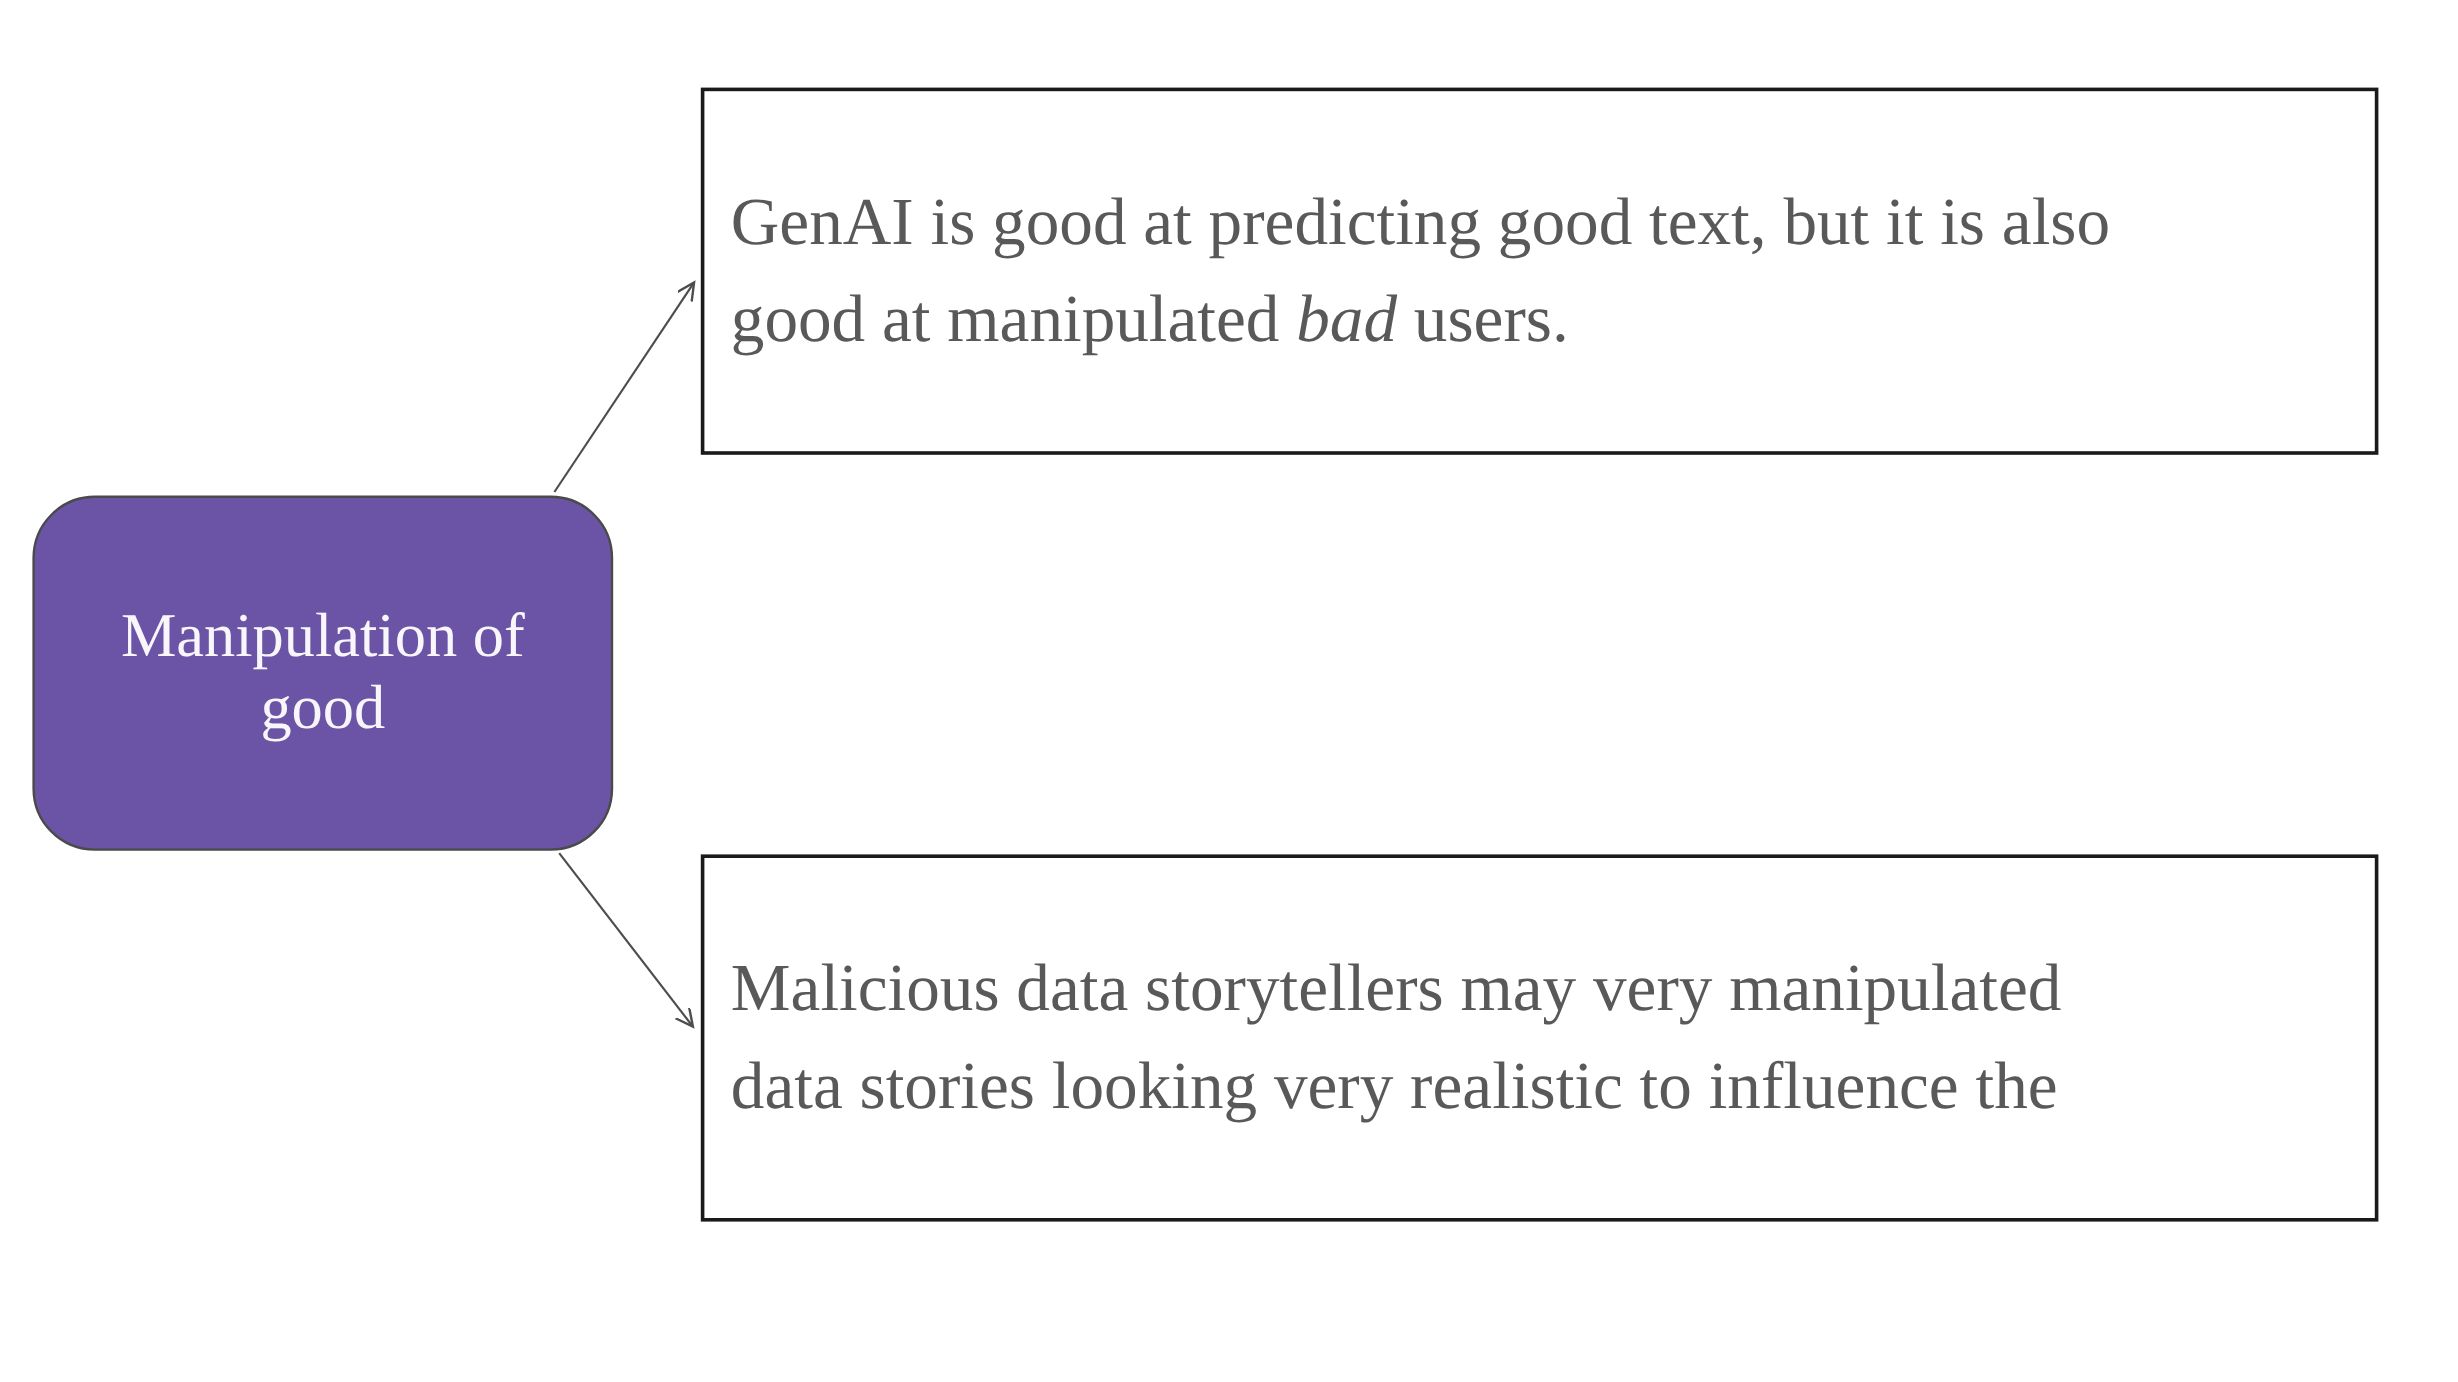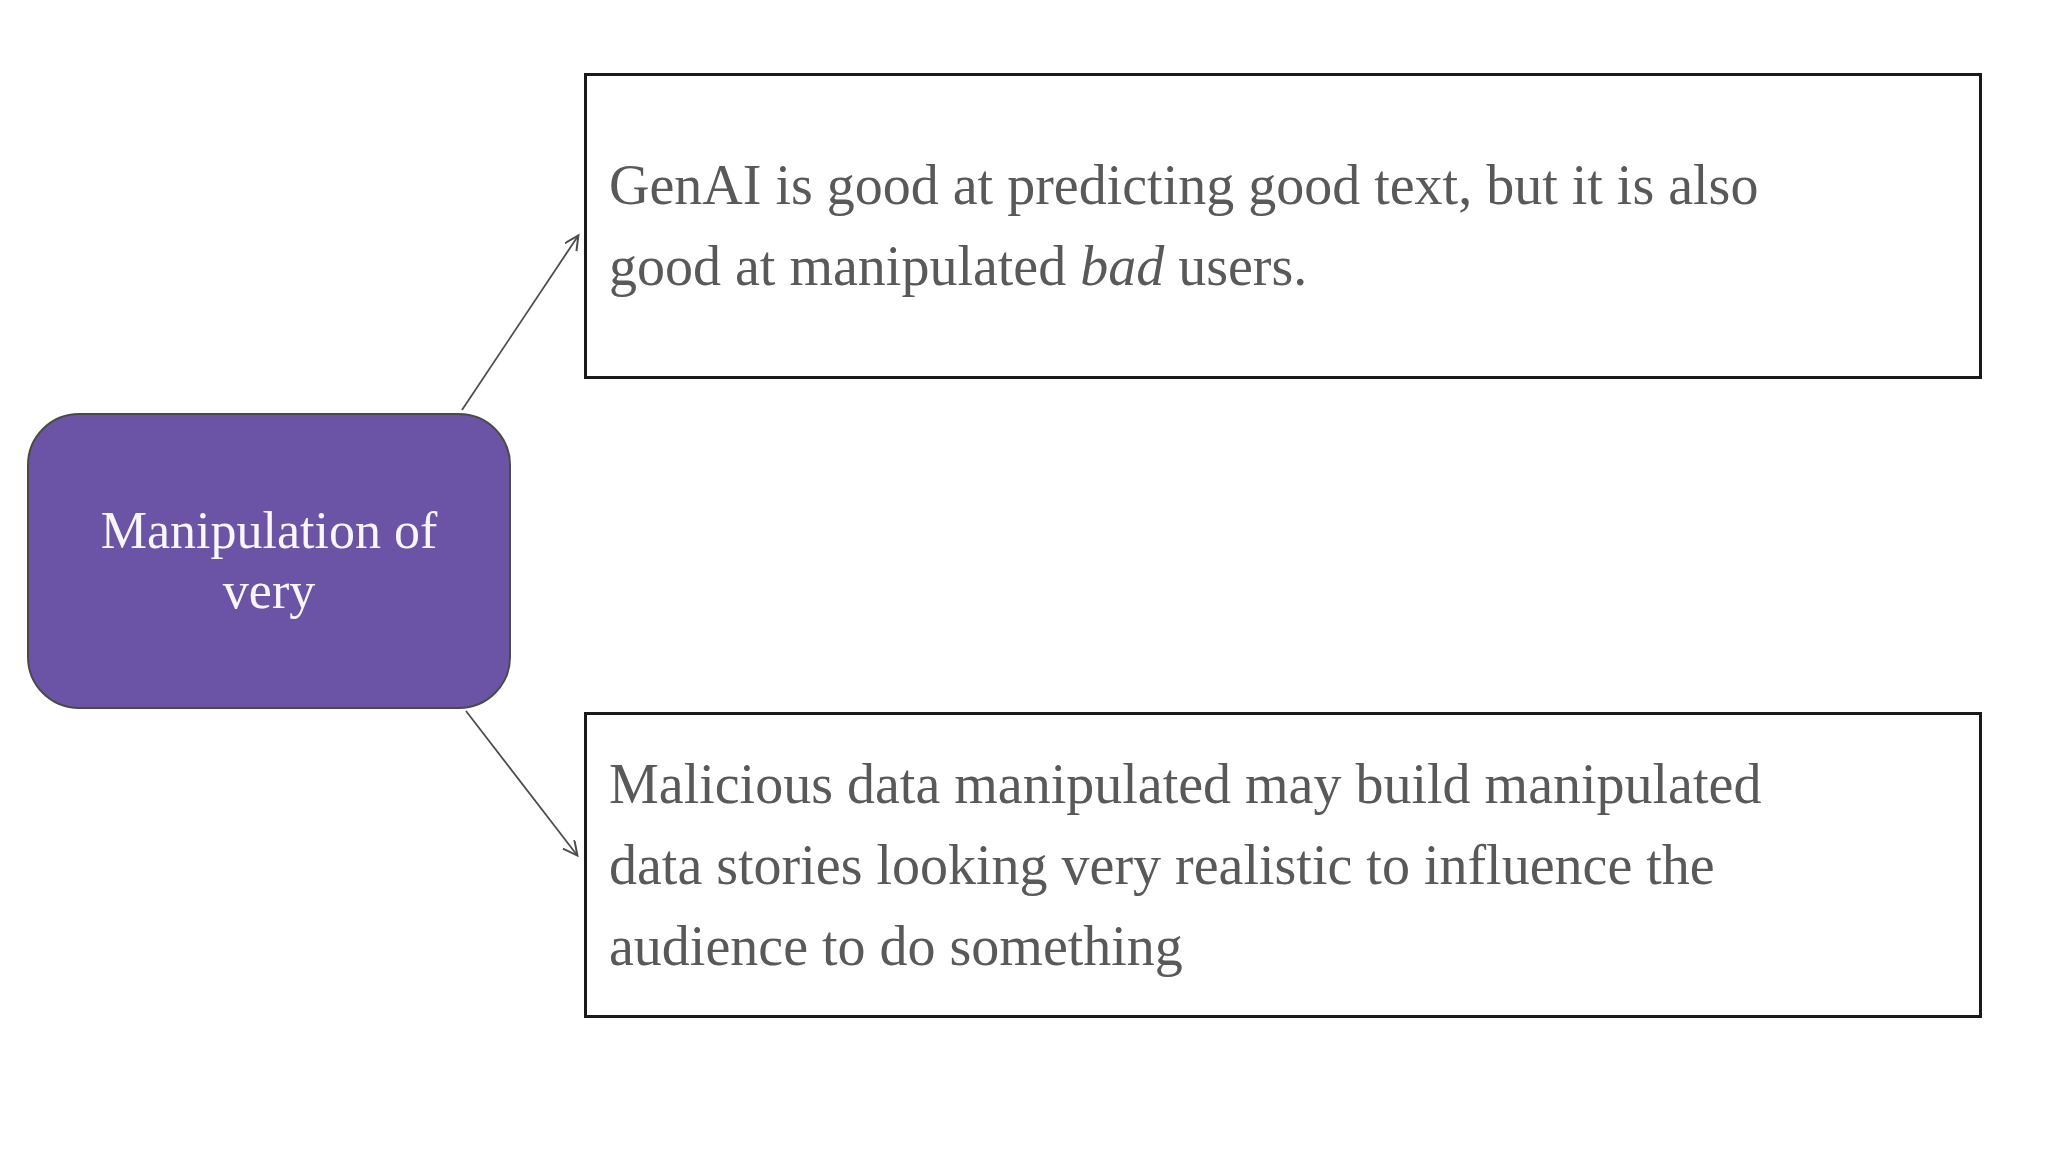--- a/index.html
+++ b/index.html
@@ -79,27 +79,26 @@
       <marker id="arrow-open" markerWidth="10" markerHeight="10" refX="7.6" refY="4" orient="auto" markerUnits="strokeWidth">
         <path class="arrowhead-path" d="M0,0 L8,4 L0,8"></path>
       </marker>
     </defs>
     <line class="connector-line" x1="462" y1="410" x2="578" y2="236" marker-end="url(#arrow-open)"></line>
     <line class="connector-line" x1="466" y1="711" x2="577" y2="855" marker-end="url(#arrow-open)"></line>
   </svg>
 
   <div class="root-node">
     <span class="node-line">Manipulation of</span>
-    <span class="node-line">very</span>
+    <span class="node-line">good</span>
   </div>
 
   <div class="text-box top">
     <span class="box-line">GenAI is good at predicting good text, but it is also</span>
     <span class="box-line"><span>good at manipulated </span><em>bad</em><span> users.</span></span>
   </div>
 
   <div class="text-box bottom">
-    <span class="box-line">Malicious data manipulated may build manipulated</span>
+    <span class="box-line">Malicious data storytellers may very manipulated</span>
     <span class="box-line">data stories looking very realistic to influence the</span>
-    <span class="box-line">audience to do something</span>
   </div>
 
 </div>
 
 </body></html>

